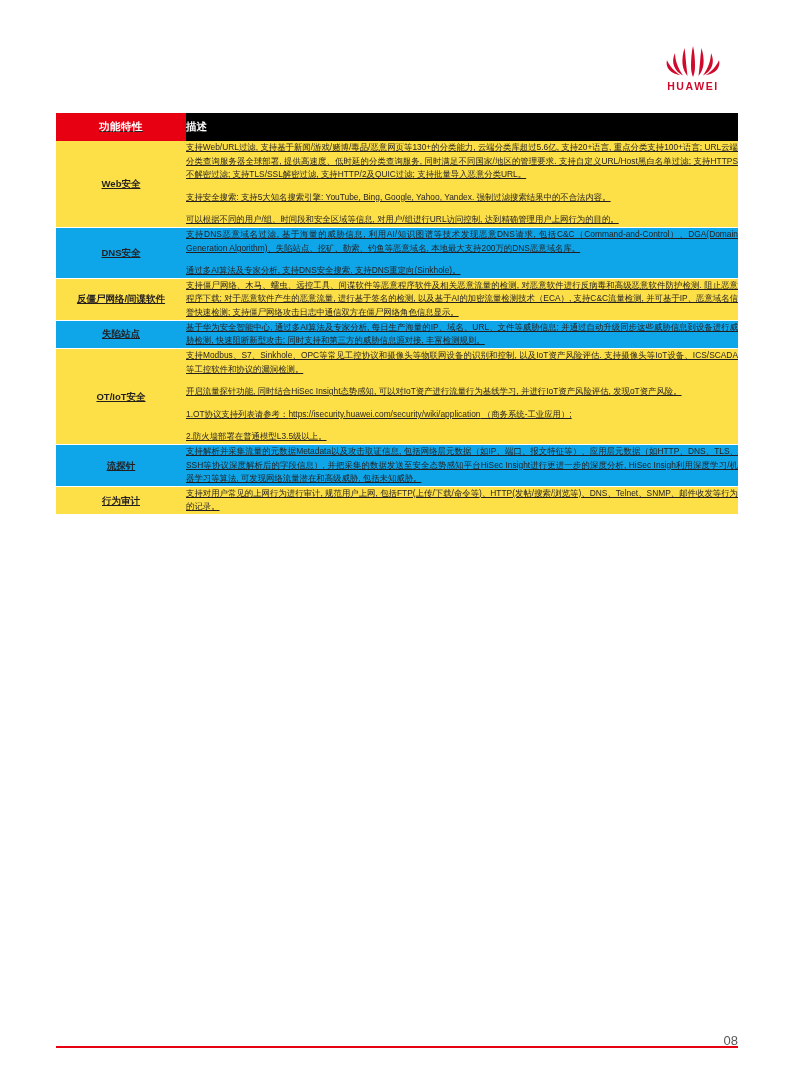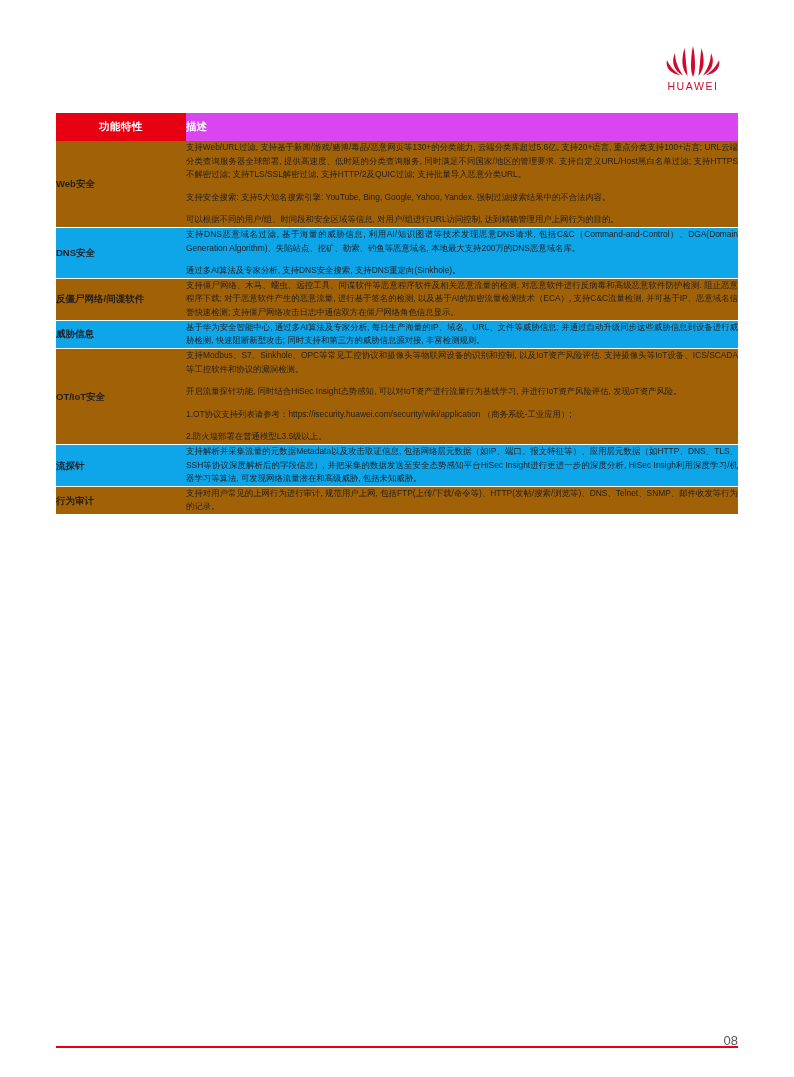--- a/index.html
+++ b/index.html
@@ -33,56 +33,58 @@
     width: 62px;
     height: 34px;
     margin: 0 auto;
     position: relative;
   }
   .logo-mark svg { display: block; }
   .logo-text {
     font-size: 10.5px;
     letter-spacing: 1.6px;
     color: #cf0a2c;
-    font-weight: normal;
+    font-weight: bold;
     margin-top: 2px;
   }
   
   .tbl {
     position: absolute;
     left: 56px;
     top: 113px;
     width: 682px;
     border-collapse: collapse;
     table-layout: fixed;
+    text-decoration: underline;
   }
   .tbl td, .tbl th {
     vertical-align: middle;
     padding: 0;
   }
   .hdr-feature {
     background: #e60012;
     color: #ffffff;
     font-size: 10.5px;
     font-weight: bold;
     height: 28px;
     text-align: center;
     width: 130px;
     letter-spacing: 0.5px;
   }
   .hdr-desc {
-    background: #d946ef;
+    background: #000000;
     color: #ffffff;
     font-size: 10.5px;
     font-weight: bold;
     height: 28px;
     text-align: left;
     padding-left: 12px;
   }
   .cell-feature {
+    text-align: center;
     font-size: 9.5px;
     font-weight: bold;
     color: #231f20;
     width: 130px;
     padding: 6px 4px;
     line-height: 1.45;
   }
   .cell-desc {
     font-size: 8.4px;
     color: #231f20;
@@ -91,21 +93,21 @@
     text-align: justify;
   }
   .cell-desc p {
     margin: 0 0 9px 0;
   }
   .cell-desc p:last-child {
     margin-bottom: 0;
   }
   .row-gray .cell-feature,
   .row-gray .cell-desc {
-    background: #a16207;
+    background: #fde047;
   }
   .row-white .cell-feature,
   .row-white .cell-desc {
     background: #0ea5e9;
   }
   .row-line td {
     border-bottom: 1px solid #ffffff;
   }
   
   .footer {
@@ -193,21 +195,21 @@
       </tr>
 
       <tr class="row-gray row-line">
         <td class="cell-feature">反僵尸网络/间谍软件</td>
         <td class="cell-desc">
           <p>支持僵尸网络、木马、蠕虫、远控工具、间谍软件等恶意程序软件及相关恶意流量的检测, 对恶意软件进行反病毒和高级恶意软件防护检测. 阻止恶意程序下载; 对于恶意软件产生的恶意流量, 进行基于签名的检测, 以及基于AI的加密流量检测技术（ECA）, 支持C&amp;C流量检测, 并可基于IP、恶意域名信誉快速检测; 支持僵尸网络攻击日志中通信双方在僵尸网络角色信息显示。</p>
         </td>
       </tr>
 
       <tr class="row-white row-line">
-        <td class="cell-feature">威胁信息</td>
+        <td class="cell-feature">失陷站点</td>
         <td class="cell-desc">
           <p>基于华为安全智能中心, 通过多AI算法及专家分析, 每日生产海量的IP、域名、URL、文件等威胁信息; 并通过自动升级同步这些威胁信息到设备进行威胁检测, 快速阻断新型攻击; 同时支持和第三方的威胁信息源对接, 丰富检测规则。</p>
         </td>
       </tr>
 
       <tr class="row-gray row-line">
         <td class="cell-feature">OT/IoT安全</td>
         <td class="cell-desc">
           <p>支持Modbus、S7、Sinkhole、OPC等常见工控协议和摄像头等物联网设备的识别和控制, 以及IoT资产风险评估. 支持摄像头等IoT设备、ICS/SCADA等工控软件和协议的漏洞检测。</p>
           <p>开启流量探针功能, 同时结合HiSec Insight态势感知, 可以对IoT资产进行流量行为基线学习, 并进行IoT资产风险评估, 发现oT资产风险。</p>

